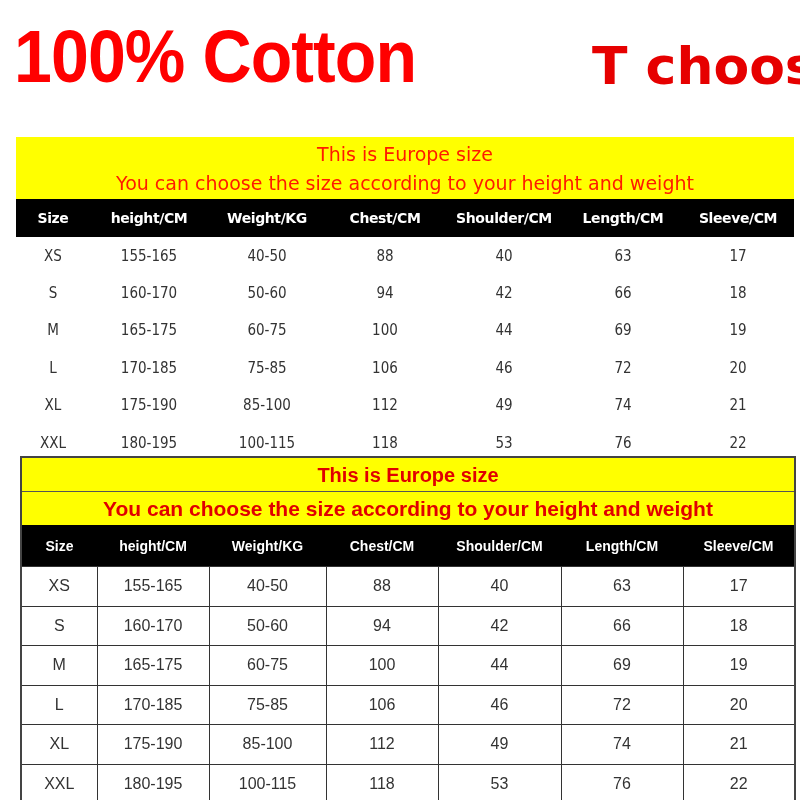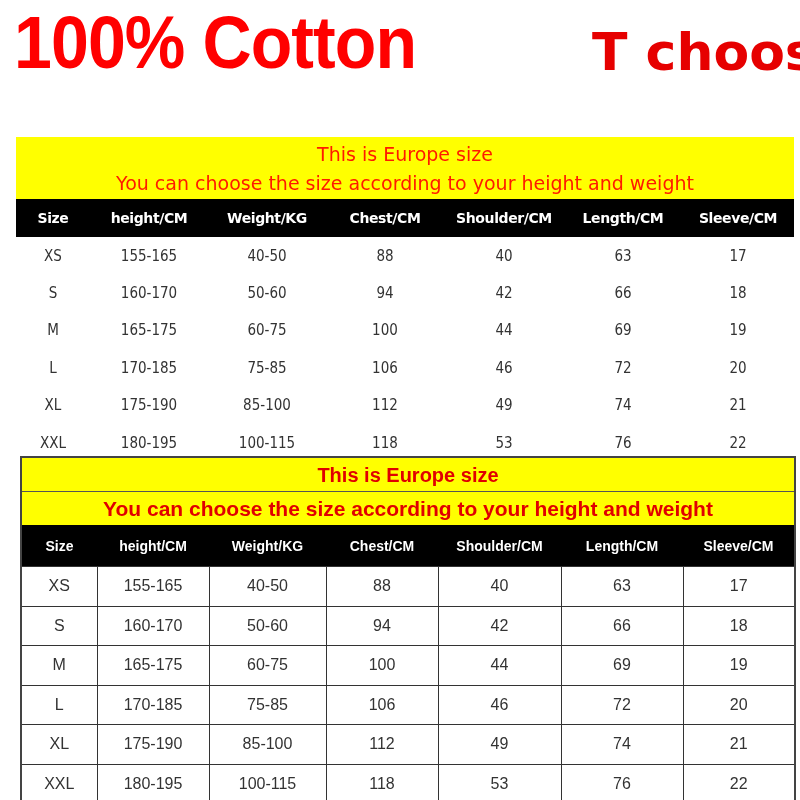--- a/index.html
+++ b/index.html
@@ -1,18 +1,18 @@
 <!DOCTYPE html>
 <html><head>
 <meta charset="utf-8">
 <style>
   html, body { margin: 0; padding: 0; background: #ffffff; }
   body { width: 800px; height: 800px; position: relative; overflow: hidden; font-family: "Liberation Sans", sans-serif; }
 
-  .title { position: absolute; left: 14px; top: 0; height: 90px; white-space: nowrap; color: #ff0000; font-weight: bold; }
+  .title { position: absolute; left: 14px; top: 14px; height: 90px; white-space: nowrap; color: #ff0000; font-weight: bold; }
   .title .big { font-size: 74px; letter-spacing: -1px; vertical-align: baseline; font-family: "Liberation Sans", sans-serif; transform: scaleX(0.92); display: inline-block; transform-origin: left; }
   .title .small { position: absolute; top: 22px; font-size: 52px; font-family: "DejaVu Sans", sans-serif; font-weight: bold; color: #e60000; }
 
   
   .t1 { position: absolute; left: 16px; top: 137px; width: 778px; }
   .t1 .banner { background: #ffff00; height: 62px; color: #ff1a00; font-family: "DejaVu Sans", sans-serif; text-align: center; }
   .t1 .banner .l1 { font-size: 19px; line-height: 30px; padding-top: 2px; }
   .t1 .banner .l2 { font-size: 19px; line-height: 28px; }
   .t1 table { width: 778px; border-collapse: collapse; table-layout: fixed; }
   .t1 thead th { background: #000; color: #fff; font-family: "DejaVu Sans", sans-serif; font-weight: bold; font-size: 14px; height: 36px; letter-spacing: -0.4px; }

